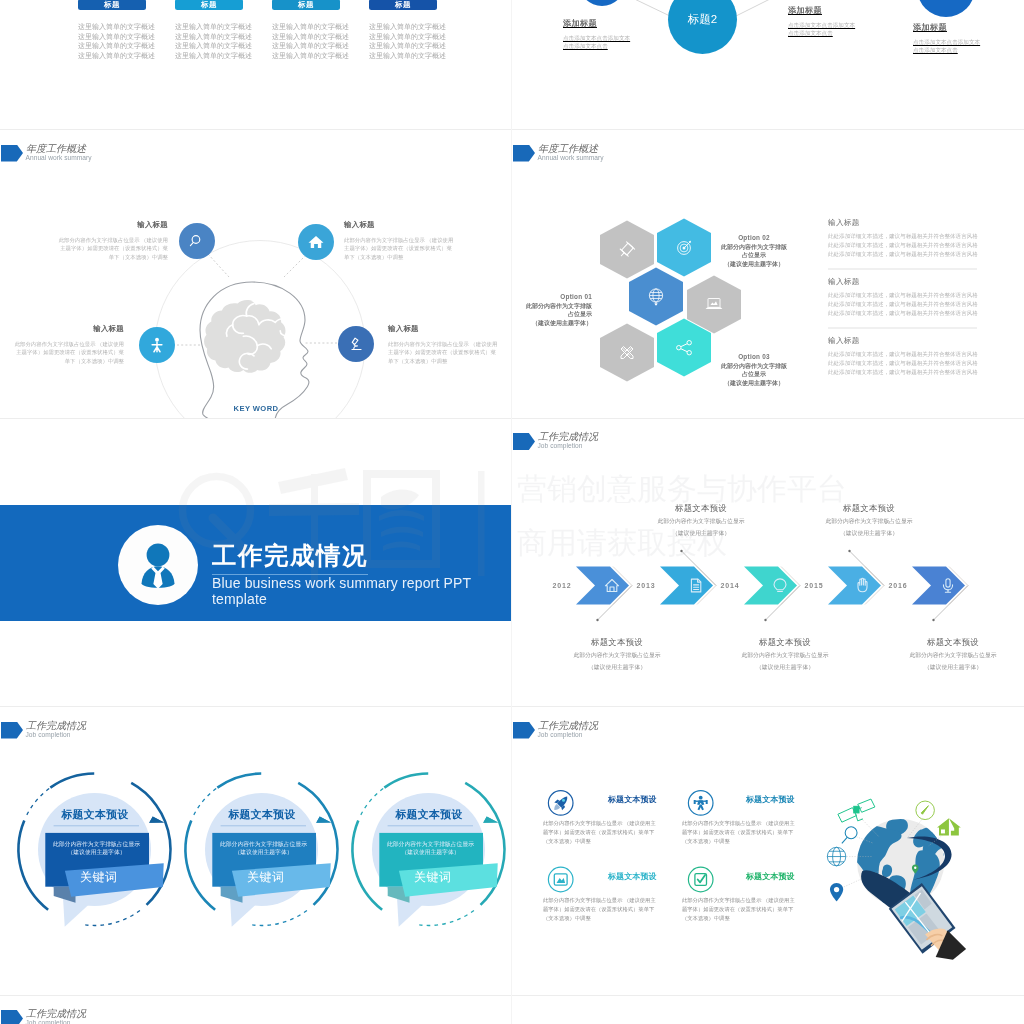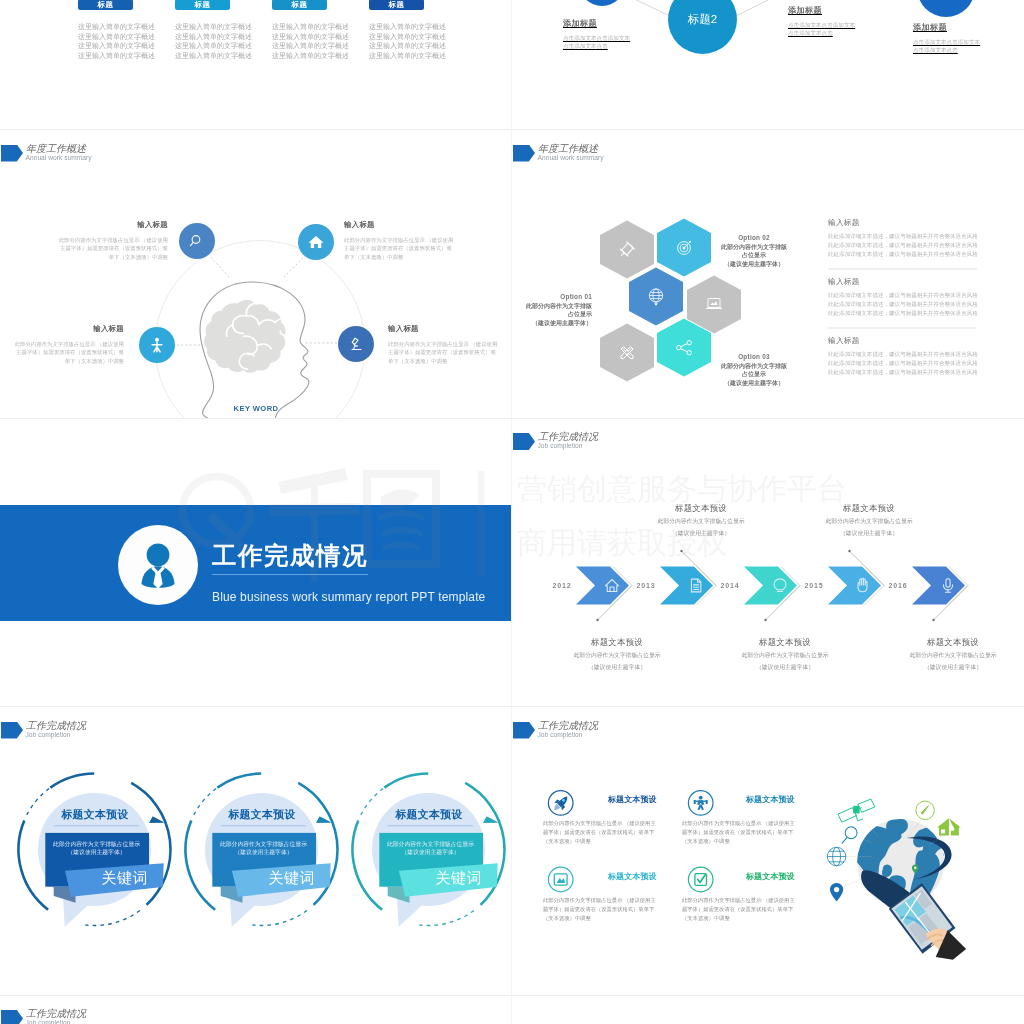--- a/index.html
+++ b/index.html
@@ -24,36 +24,36 @@
 
   
   .gft{position:absolute;font-size:8px;font-weight:bold;letter-spacing:.1px;white-space:nowrap;}
   .gfd{position:absolute;width:117px;font-size:5.3px;color:#8e8e8e;line-height:9.4px;}
 
   
   .bbt{position:absolute;top:101px;width:94px;text-align:center;font-size:10.8px;
      color:#1060a7;font-weight:bold;letter-spacing:.4px;}
   .bbd{position:absolute;top:133px;width:103px;text-align:center;font-size:5.8px;
      color:#e4eefb;line-height:8.4px;}
-  .bbk{position:absolute;top:162px;width:68px;text-align:right;font-size:15px;
+  .bbk{position:absolute;top:162px;width:68px;text-align:left;font-size:12px;
      color:#fff;letter-spacing:.5px;}
 
   
   .tlb{position:absolute;width:150px;text-align:center;}
   .tlt{font-size:8.4px;color:#5b5b5b;letter-spacing:.3px;}
   .tld{margin-top:3px;font-size:5.8px;color:#8c8c8c;line-height:9px;}
 
   
   #s5band{position:absolute;left:0;top:87px;width:512px;height:116px;background:#1369bd;}
   #s5circ{position:absolute;left:118px;top:107px;width:80px;height:80px;border-radius:50%;
      background:#fdfdfd;display:flex;align-items:center;justify-content:center;}
   #s5t{position:absolute;left:212px;top:125px;font-size:24.5px;color:#fff;font-weight:bold;
      letter-spacing:1.5px;line-height:25px;}
   #s5line{position:absolute;left:212px;top:156px;width:156px;height:1px;background:#67a4dc;}
-  #s5s{position:absolute;left:212px;top:172px;font-size:12px;color:#e8f1fb;letter-spacing:.15px;}
+  #s5s{position:absolute;left:212px;top:157px;font-size:14px;color:#e8f1fb;letter-spacing:.15px;}
 
   
   .hxopt{position:absolute;}
   .hxl{font-size:6.4px;color:#777;font-weight:bold;letter-spacing:.25px;}
   .hxd{margin-top:2px;font-size:6px;color:#6f6f6f;line-height:8.6px;font-weight:bold;}
   .hxblk{position:absolute;left:316px;width:175px;}
   .hxbt{font-size:7.6px;color:#6b6b6b;letter-spacing:.3px;}
   .hxbd{margin-top:4px;font-size:5.55px;color:#b5b5b5;line-height:9.4px;white-space:nowrap;}
 
   
@@ -65,21 +65,21 @@
 
   
   .s2circ{position:absolute;border-radius:50%;color:#fff;display:flex;
      align-items:center;justify-content:center;}
   .s2item{position:absolute;text-decoration:underline;}
   .s2t{font-size:8.2px;color:#6f6f6f;font-weight:bold;letter-spacing:.3px;white-space:nowrap;}
   .s2d{margin-top:6px;font-size:5.6px;color:#b0b0b0;line-height:7.6px;white-space:nowrap;}
 
   
   .s1col{position:absolute;top:158px;width:68px;}
-  .s1btn{width:55px;height:11px;border-radius:2.5px;color:#fff;font-size:7.5px;
+  .s1btn{width:68px;height:11px;border-radius:2.5px;color:#fff;font-size:7.5px;
      display:flex;align-items:center;justify-content:center;letter-spacing:.5px;font-weight:bold;}
   .s1txt{margin-top:12px;font-size:7px;color:#a8a8a8;line-height:9.6px;
      white-space:nowrap;}
 
   
   #wm{position:absolute;left:0;top:0;width:1024px;height:1024px;z-index:30;
       pointer-events:none;}
 </style>
 </head>
 <body>

